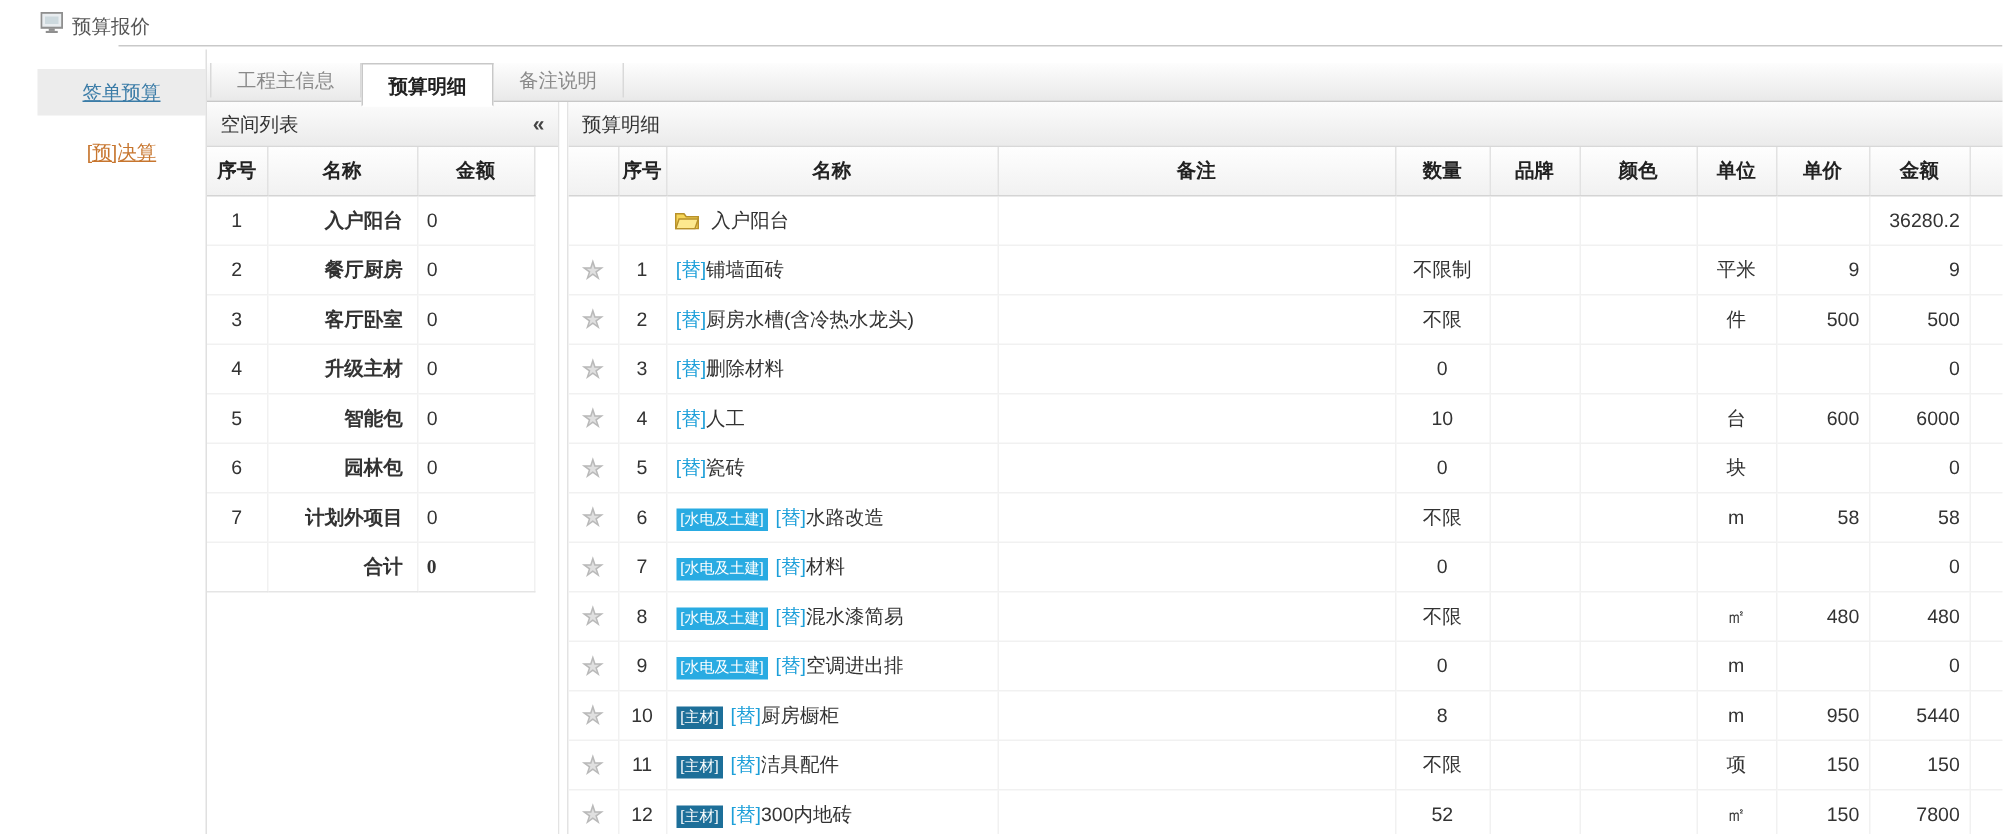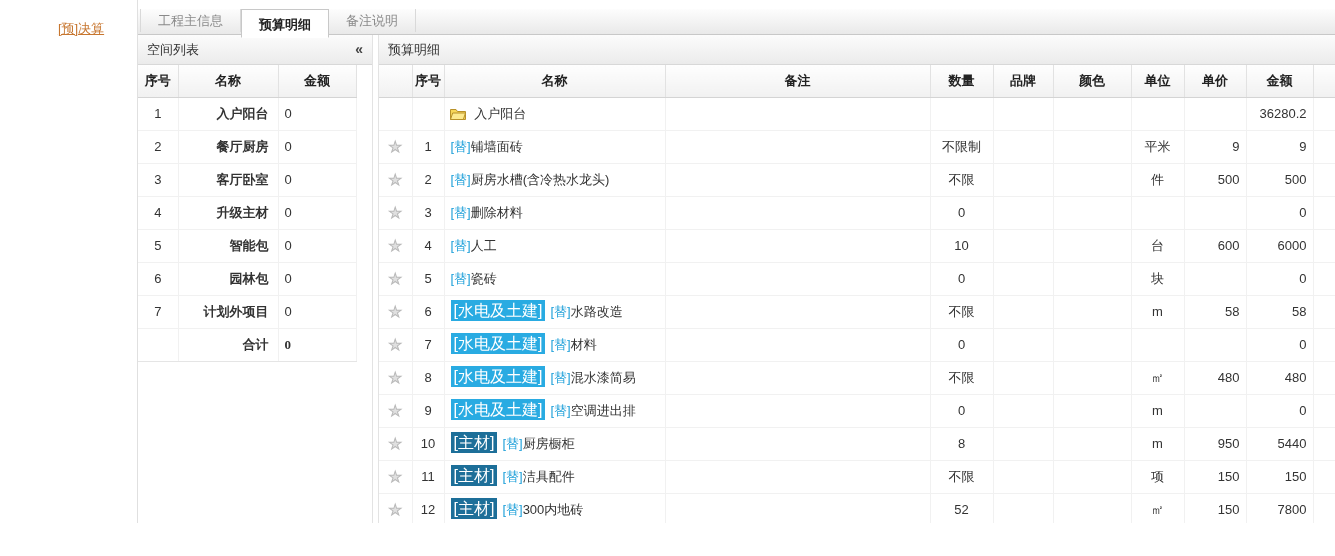--- a/index.html
+++ b/index.html
@@ -57,35 +57,50 @@
 
   .space-table { width:218px; }
   .space-table td.name { font-weight:bold; padding-right:9px; }
   .space-table tr.total td { border-bottom:1px solid #e5e5e5;font-family:Liberation Serif, serif; }
 
   .detail-table { width:957px; }
   .detail-table td.name-cell { }
   .detail-table td.group-name { padding-left:5px; font-size:13px; }
   .folder-ic { vertical-align:-2px; margin-right:5px; }
   .star { color:#e0e0e0; -webkit-text-stroke:1px #b9b9b9; font-size:15px; cursor:pointer; }
-  .cat { color:#fff; padding:2px 3px; margin-right:5px; font-size:16px; }
+  .cat { color:#fff; padding:2px 3px; margin-right:5px; font-size:10px; }
   .cat-light { background:var(--category-light-blue); }
   .cat-dark  { background:var(--category-dark-blue); }
   .tag { color:var(--tag-text-blue); }
   .extra { border-right:none; }
 </style>
 </head>
 <body>
 
 <div class="screen">
 
+  <div class="top-bar">
+    <span class="icon-wrap">
+      <svg width="15" height="14" viewBox="0 0 15 14">
+        <rect x="0.5" y="0.5" width="14" height="10" fill="#e9edf0" stroke="#8f8f8f" stroke-width="1.4"></rect>
+        <rect x="3" y="3" width="9" height="5" fill="#cdd9de"></rect>
+        <rect x="5.5" y="11" width="4" height="1.6" fill="#8f8f8f"></rect>
+        <rect x="3.5" y="12.6" width="8" height="1.4" fill="#8f8f8f"></rect>
+      </svg>
+    </span>
+    <span class="page-title">预算报价</span>
+    <div class="title-rule"></div>
+  </div>
 
   <div class="main">
 
     <div class="sidebar">
+      <div class="side-item selected">
+        <span class="lnk">签单预算</span>
+      </div>
       <div class="side-item alt">
         <span class="lnk">[预]决算</span>
       </div>
     </div>
 
     <div class="content">
 
       <div class="tabstrip">
         <div class="tab">工程主信息</div>
         <div class="tab active">预算明细</div>

